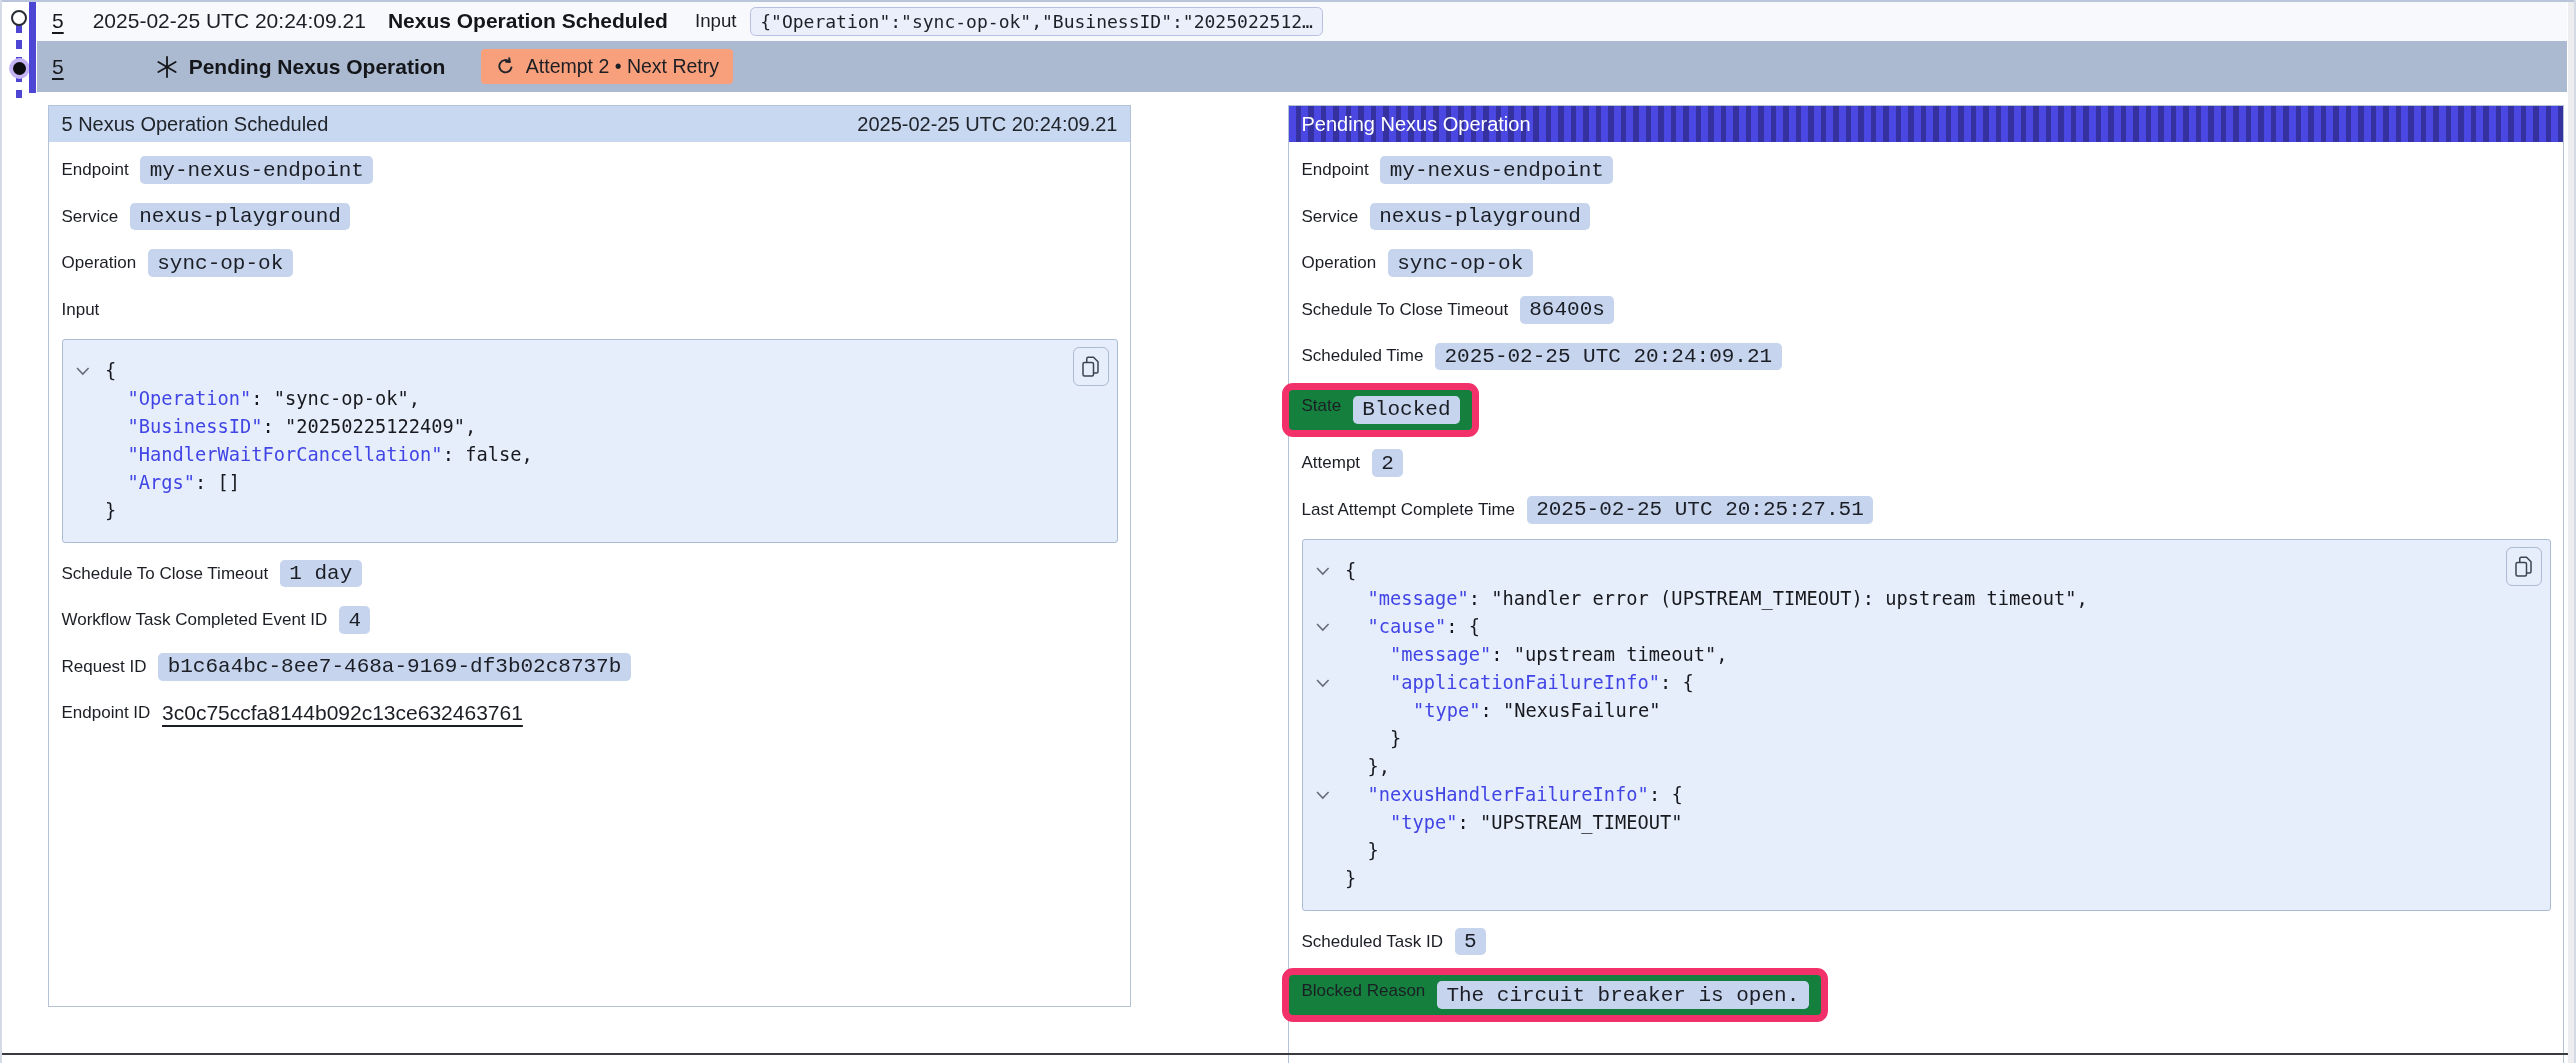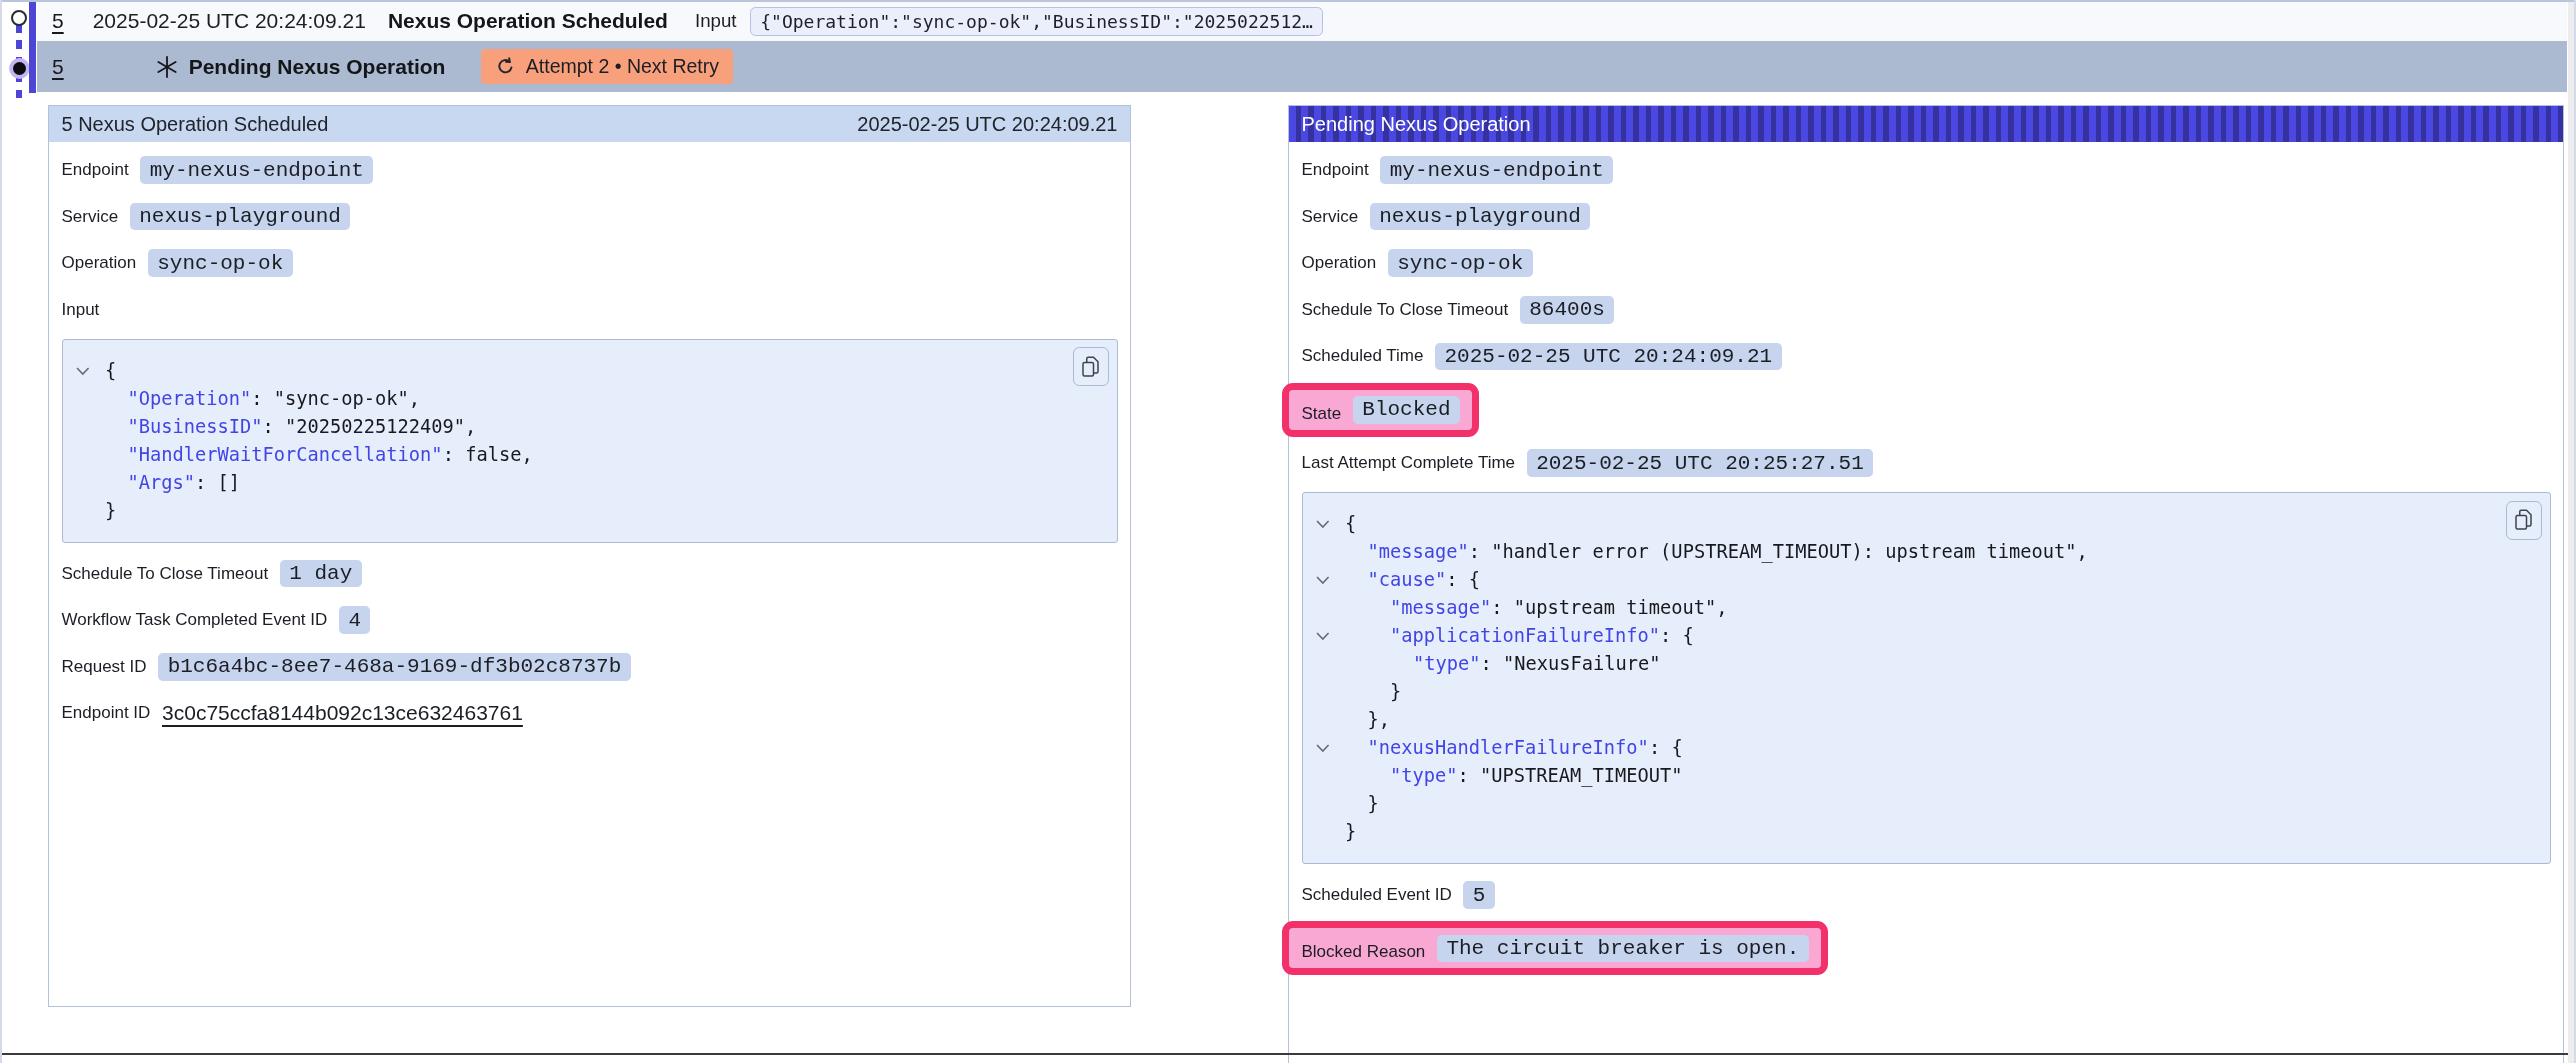--- a/index.html
+++ b/index.html
@@ -49,21 +49,21 @@
   .phead-blue { background:#c8d8f1; }
   .phead-striped { background:repeating-linear-gradient(90deg,#4a47e2 0 7px,#35319e 7px 12.5px); color:#fff; }
   .pbody { padding:12.5px; }
 
   .frow { display:flex; align-items:center; min-height:31px; margin-bottom:15.6px; }
   .flabel { font-size:17px; color:#1b1e24; margin-right:11.7px; white-space:nowrap; }
   .fbadge { background:#c6d4ee; border-radius:4.7px; padding:2.3px 9.4px; font-size:21px;
             color:#1b1e24; white-space:nowrap;font-family:Liberation Mono, monospace; }
   .flink { font-size:21px; color:#1b1e24; text-decoration:underline; text-underline-offset:4.7px; cursor:pointer; }
 
-  .annotated { display:inline-flex; align-items:flex-end; background:#f9a8d4;
+  .annotated { display:inline-flex; align-items:flex-start; background:#15803d;
     border:7px solid #f2316b; border-radius:11px; padding:6.2px 12.5px;
     margin:-4.7px 0 -4.7px -19.5px; position:relative; z-index:6; }
 
   
   .json-block { position:relative; background:#e7eefb; border:0.8px solid #a9bad2; border-radius:3.1px;
     padding:17px 12.5px; margin:-2.3px 0 15.6px 0; font-family:"DejaVu Sans Mono", monospace; font-size:18.7px; }
   .cl { display:flex; line-height:28px; }
   .gut { flex:0 0 30px; display:flex; align-items:center; }
   .code { white-space:pre; color:#17191e; }
   .code .k { color:#4145e5; }
@@ -223,20 +223,24 @@
       </div>
 
       <div class="frow">
         <span class="annotated">
           <span class="flabel">State</span>
           <span class="fbadge">Blocked</span>
         </span>
       </div>
 
       <div class="frow">
+        <span class="flabel">Attempt</span>
+        <span class="fbadge">2</span>
+      </div>
+      <div class="frow">
         <span class="flabel">Last Attempt Complete Time</span>
         <span class="fbadge">2025-02-25 UTC 20:25:27.51</span>
       </div>
 
       <div class="json-block">
         <button class="copy-btn">
           <svg width="21" height="24" viewBox="0 0 28 32" fill="none" stroke="#3c4450" stroke-width="2">
             <rect x="4" y="10" width="14" height="18" rx="2"></rect>
             <path d="M9 10 V5 a2 2 0 0 1 2-2 h7 l6 6 v13 a2 2 0 0 1 -2 2 h-4"></path>
           </svg>
@@ -301,21 +305,21 @@
             <span class="gut"></span>
             <span class="code" style="padding-left: 22.6px;"><span class="p">}</span></span>
           </div>
           <div class="cl">
             <span class="gut"></span>
             <span class="code" style="padding-left: 0px;"><span class="p">}</span></span>
           </div>
         </div>
 
       <div class="frow">
-        <span class="flabel">Scheduled Event ID</span>
+        <span class="flabel">Scheduled Task ID</span>
         <span class="fbadge">5</span>
       </div>
 
       <div class="frow">
         <span class="annotated">
           <span class="flabel">Blocked Reason</span>
           <span class="fbadge">The circuit breaker is open.</span>
         </span>
       </div>
 

